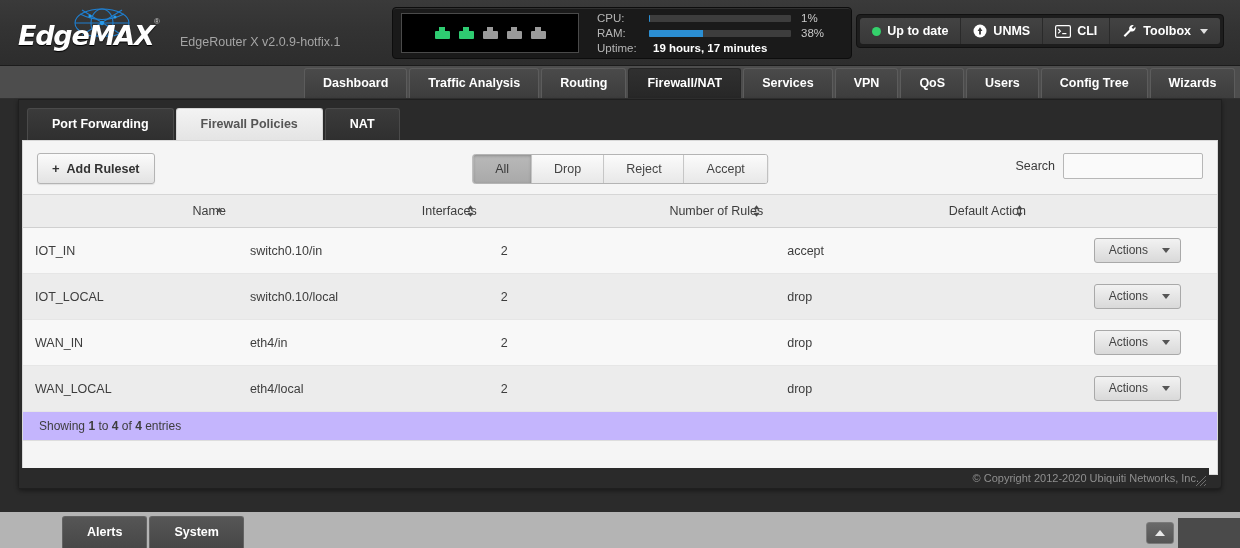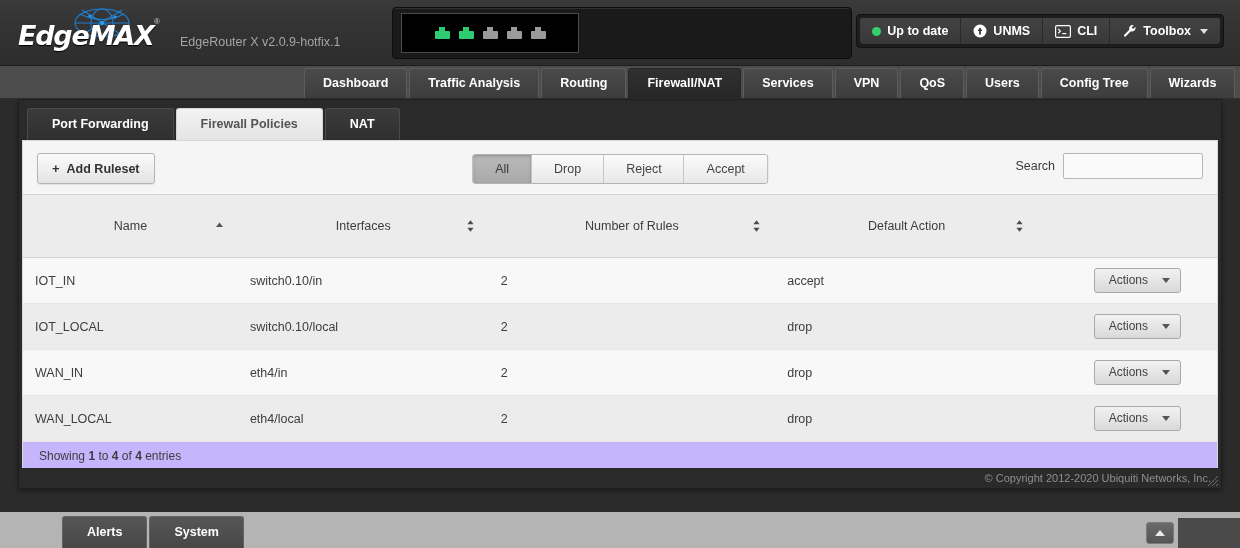--- a/index.html
+++ b/index.html
@@ -218,23 +218,23 @@
     font-family: "Liberation Sans", sans-serif;
     color: #333;
   }
 
   
   table { width: 100%; border-collapse: collapse; }
   thead th {
     background: #ececec;
     border-top: 1px solid #d6d6d6;
     border-bottom: 1px solid #d0d0d0;
-    text-align: center;
+    text-align: right;
     font-size: 12.5px; font-weight: normal; color: #3d3d3d;
-    padding: 24px 12px;
+    padding: 9px 12px;
     position: relative;
     cursor: pointer;
   }
   thead th .sort {
     position: absolute; right: 14px; top: 50%; transform: translateY(-50%);
     width: 9px; height: 13px;
   }
   tbody td {
     font-size: 12.5px; color: #3d3d3d;
     padding: 10px 12px;
@@ -257,21 +257,21 @@
   }
   .footer-info {
     font-size: 12px; color: #3d3d3d;
     padding: 7px 16px;
     background: #c4b5fd;
     border-bottom: 1px solid #ddd;
   }
   .footer-info b { font-weight: bold; }
 
   .copyright {
-    position: absolute; left: 0; right: 0; bottom: 0;
+    position: absolute; left: 0; right: 12px; bottom: 0;
     height: 20px;
     background: #2a2a2a;
     color: #8f8f8f; font-size: 11px;
     text-align: right;
     padding: 4px 10px 0 0;
   }
   .resize-grip {
     position: absolute; right: 2px; bottom: 1px;
     width: 14px; height: 14px;
   }
@@ -355,20 +355,40 @@
           <i></i>
         </span>
       <span class="port off">
           <b></b>
           <i></i>
         </span>
       <span class="port off">
           <b></b>
           <i></i>
         </span>
+    </div>
+    <div class="stats">
+      <div class="stat-row">
+        <span class="stat-label">CPU:</span>
+        <span class="bar">
+            <span id="cpu-fill" style="width: 1%; background: rgb(43, 143, 212);"></span>
+          </span>
+        <span class="stat-val">1%</span>
+      </div>
+      <div class="stat-row">
+        <span class="stat-label">RAM:</span>
+        <span class="bar">
+            <span id="ram-fill" style="width: 38%; background: rgb(43, 143, 212);"></span>
+          </span>
+        <span class="stat-val">38%</span>
+      </div>
+      <div class="stat-row">
+        <span class="stat-label">Uptime:</span>
+        <span class="uptime-val">19 hours, 17 minutes</span>
+      </div>
     </div>
   </div>
 
   <div class="top-actions">
     <div class="tbtn">
       <span class="green-dot"></span>
       <span>Up to date</span>
     </div>
     <div class="tbtn">
       <svg width="14" height="14" viewBox="0 0 14 14">

